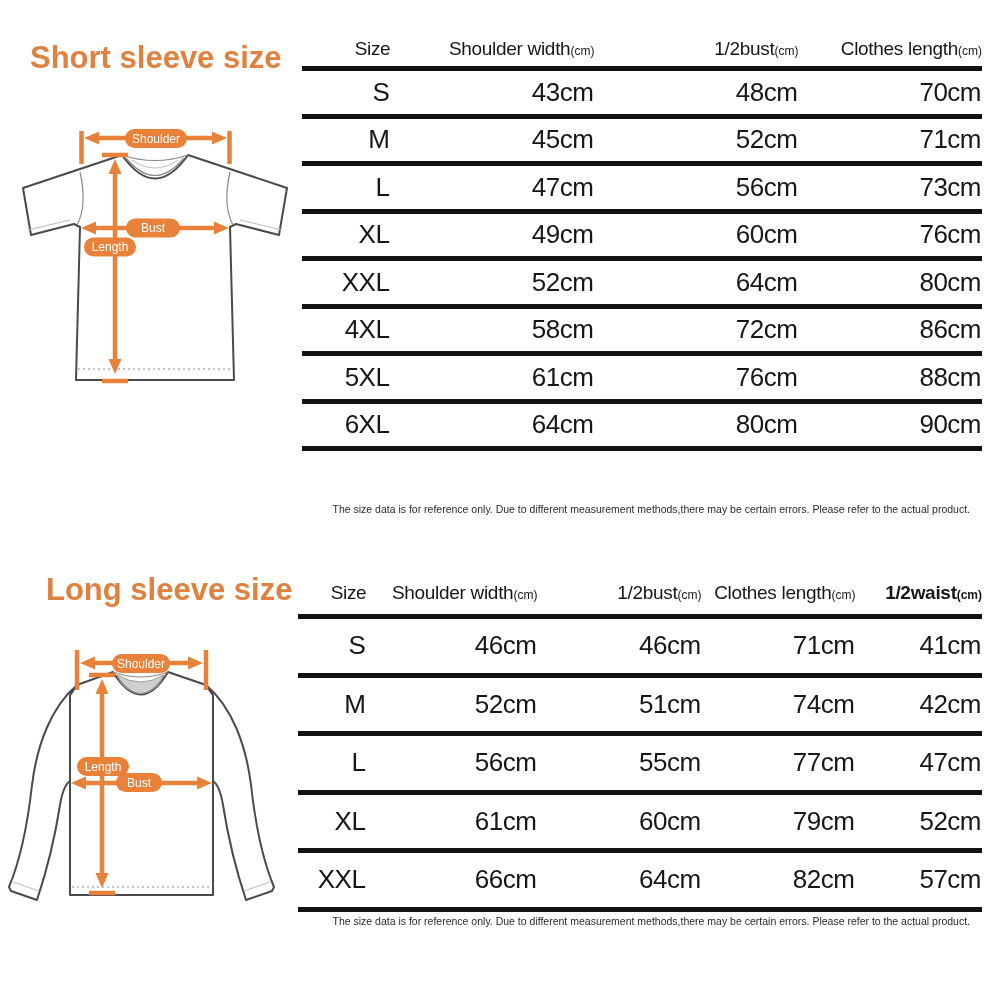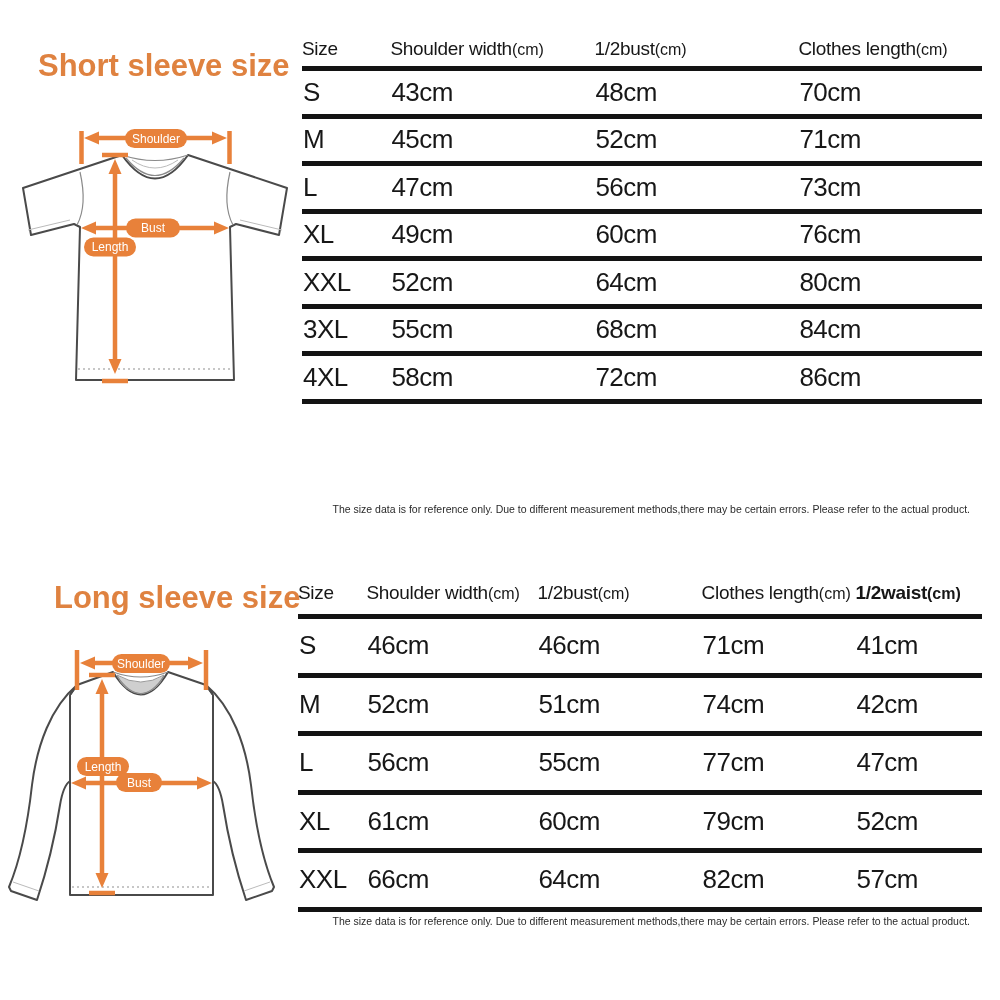--- a/index.html
+++ b/index.html
@@ -6,21 +6,21 @@
     --accent:#E8813A;
     --title-color:#DF8240;
     --line:#131313;
     --ink:#171717;
   }
   html,body{margin:0;padding:0;background:#ffffff;}
   body{width:1000px;height:1000px;font-family:"Liberation Sans",sans-serif;}
   .page{position:relative;width:1000px;height:1000px;background:#fff;overflow:hidden;}
 
   .title{
-    position:absolute;margin:8px;
+    position:absolute;margin:0;
     font-size:31px;font-weight:700;letter-spacing:0;
     color:var(--title-color);
     font-family:"Liberation Sans",sans-serif;
   }
   .s1-title{left:30px;top:40px;}
   .s2-title{left:46px;top:572px;}
 
   .diagram{position:absolute;}
   .dg1{left:10px;top:122px;width:290px;height:275px;}
   .dg2{left:5px;top:635px;width:295px;height:280px;}
@@ -34,27 +34,27 @@
 
   
   .ar{fill:none;stroke:var(--accent);stroke-width:4.5;stroke-linecap:butt;}
   .arf{fill:var(--accent);stroke:none;}
   .pill{fill:var(--accent);stroke:none;}
   .pill-label{font:400 12px "Liberation Sans",sans-serif;fill:#ffffff;text-anchor:middle;}
 
   
   .size-table{
     position:absolute;border-collapse:collapse;table-layout:fixed;
-    color:var(--ink);text-align:left;
+    color:var(--ink);text-align:right;
   }
   .size-table th{
     font-weight:400;font-size:19px;letter-spacing:-0.3px;
     border-bottom:5px solid var(--line);vertical-align:bottom;
   }
-  .size-table th .unit{font-size:16px;letter-spacing:0;}
+  .size-table th .unit{font-size:12px;letter-spacing:0;}
   .size-table td{
     font-size:26px;letter-spacing:-0.5px;
     border-bottom:5px solid var(--line);
   }
   .t1{left:302px;top:38px;width:680px;}
   .t1 th{padding:0 0 6px 0;}
   .t1 td{height:40.5px;}
   .t1 th:nth-child(1){width:13%;}
   .t1 th:nth-child(2){width:30%;}
   .t1 th:nth-child(3){width:30%;}
@@ -165,30 +165,36 @@
             <td>60cm</td>
             <td>76cm</td>
           </tr>
           <tr>
             <td>XXL</td>
             <td>52cm</td>
             <td>64cm</td>
             <td>80cm</td>
           </tr>
           <tr>
-            <td>3XL</td>
-            <td>55cm</td>
-            <td>68cm</td>
-            <td>84cm</td>
-          </tr>
-          <tr>
             <td>4XL</td>
             <td>58cm</td>
             <td>72cm</td>
             <td>86cm</td>
+          </tr>
+          <tr>
+            <td>5XL</td>
+            <td>61cm</td>
+            <td>76cm</td>
+            <td>88cm</td>
+          </tr>
+          <tr>
+            <td>6XL</td>
+            <td>64cm</td>
+            <td>80cm</td>
+            <td>90cm</td>
           </tr>
         </tbody>
       </table>
 
     <div class="disclaimer d1">The size data is for reference only. Due to different measurement methods,there may be certain errors. Please refer to the actual product.</div>
   </section>
 
   <section>
     <h1 class="title s2-title">Long sleeve size</h1>
 

